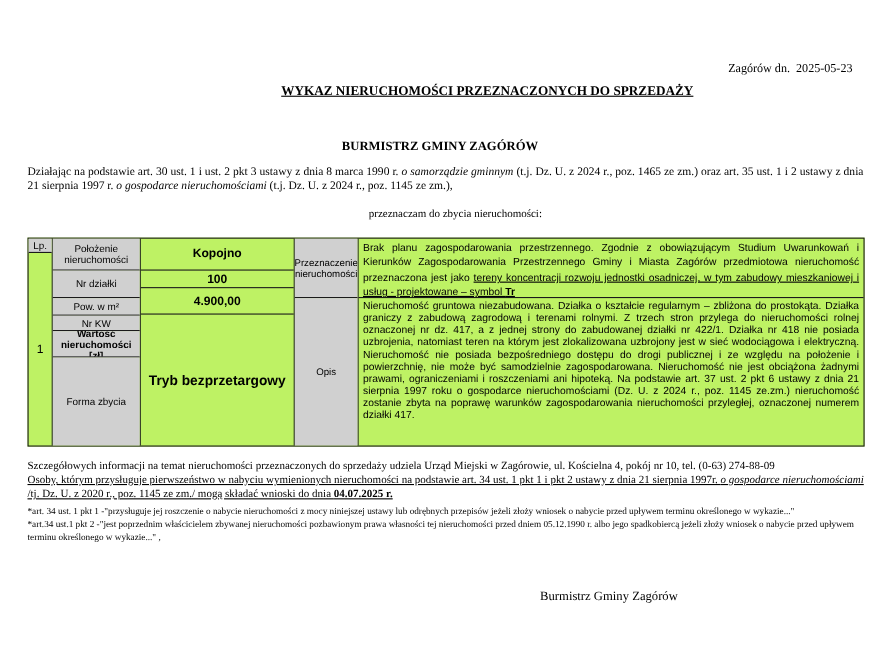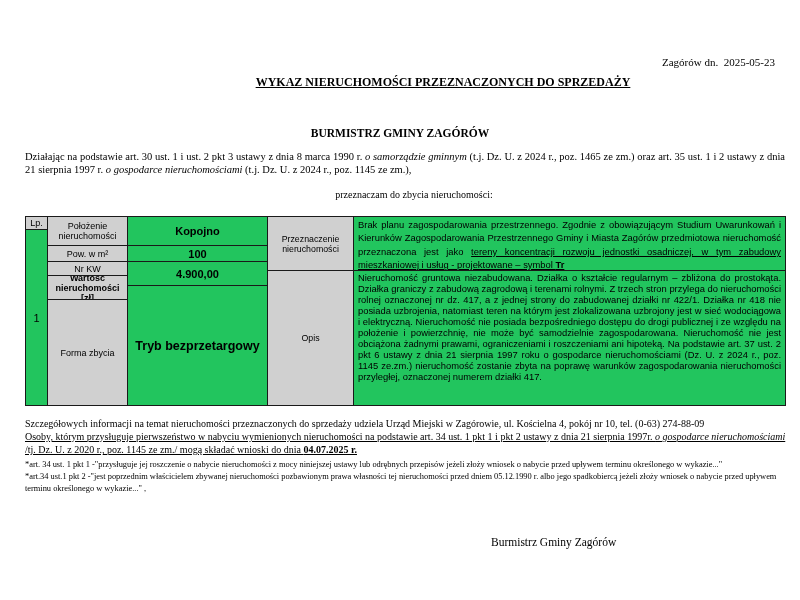--- a/index.html
+++ b/index.html
@@ -13,27 +13,27 @@
   .title-2{top:97px;}
   .title-line span{text-decoration:underline;}
   .subtitle{position:absolute;top:127px;left:0;width:100%;text-align:center;font-weight:bold;font-size:11.5px;}
 
   .intro{position:absolute;top:150px;left:25px;width:760px;font-size:10.5px;line-height:13.2px;text-align:justify;}
   .proclamation{position:absolute;top:189px;left:14px;width:100%;text-align:center;font-size:10px;}
 
   
   .tbl{position:absolute;top:216px;left:25px;width:761px;height:190px;display:flex;
        border:1.5px solid #1a1a1a;box-sizing:border-box;
-       font-family:"Liberation Sans", sans-serif;background:#22c55e;}
+       font-family:"Liberation Sans", sans-serif;background:#bef264;}
   .tcol{display:flex;flex-direction:column;border-right:1px solid #1a1a1a;box-sizing:border-box;}
   .tcol:last-child{border-right:none;}
   .col-lp{width:22px;}
   .col-label{width:80px;justify-content:flex-end;}
   .col-value{width:140px;}
-  .col-cat{width:86px;}
+  .col-cat{width:58px;}
   .col-desc{flex:1;}
   .tcell{border-bottom:1px solid #1a1a1a;box-sizing:border-box;display:flex;
          align-items:center;justify-content:center;text-align:center;overflow:hidden;}
   .tcol .tcell:last-child{border-bottom:none;}
   .gray{background:#d0d0d0;}
   .h13{height:13px;}.h29{height:29px;}.h25{height:25px;}.h16{height:16px;}
   .h14{height:14px;}.h24{height:24px;font-weight:bold;}.h54{height:54px;}
   .fill{flex:1;}
   .lp-head{font-size:9px;}
   .lp-num{font-size:11px;}
@@ -69,20 +69,21 @@
   <div class="intro"><span>Działając na podstawie art. 30 ust. 1 i ust. 2 pkt 3 ustawy z dnia 8 marca 1990 r. </span><span class="fmt-i">o samorządzie gminnym</span><span> (t.j. Dz. U. z 2024 r., poz. 1465 ze zm.) oraz art. 35 ust. 1 i 2 ustawy z dnia 21 sierpnia 1997 r. </span><span class="fmt-i">o gospodarce nieruchomościami</span><span> (t.j. Dz. U. z 2024 r., poz. 1145 ze zm.),</span></div>
   <div class="proclamation">przeznaczam do zbycia nieruchomości:</div>
 
   <div class="tbl">
     <div class="tcol col-lp">
       <div class="tcell gray h13 lp-head">Lp.</div>
       <div class="tcell fill lp-num">1</div>
     </div>
     <div class="tcol col-label">
       <div class="tcell gray h29 lbl">Położenie nieruchomości</div>
+      <div class="tcell gray h25 lbl">Nr działki</div>
       <div class="tcell gray h16 lbl">Pow. w m²</div>
       <div class="tcell gray h14 lbl">Nr KW</div>
       <div class="tcell gray h24 lbl">Wartość nieruchomości [zł]</div>
       <div class="tcell gray fill lbl">Forma zbycia</div>
     </div>
     <div class="tcol col-value">
       <div class="tcell h29 val">Kopojno</div>
       <div class="tcell h16 val">100</div>
       <div class="tcell h24 val">4.900,00</div>
       <div class="tcell fill val vbig">Tryb bezprzetargowy</div>

